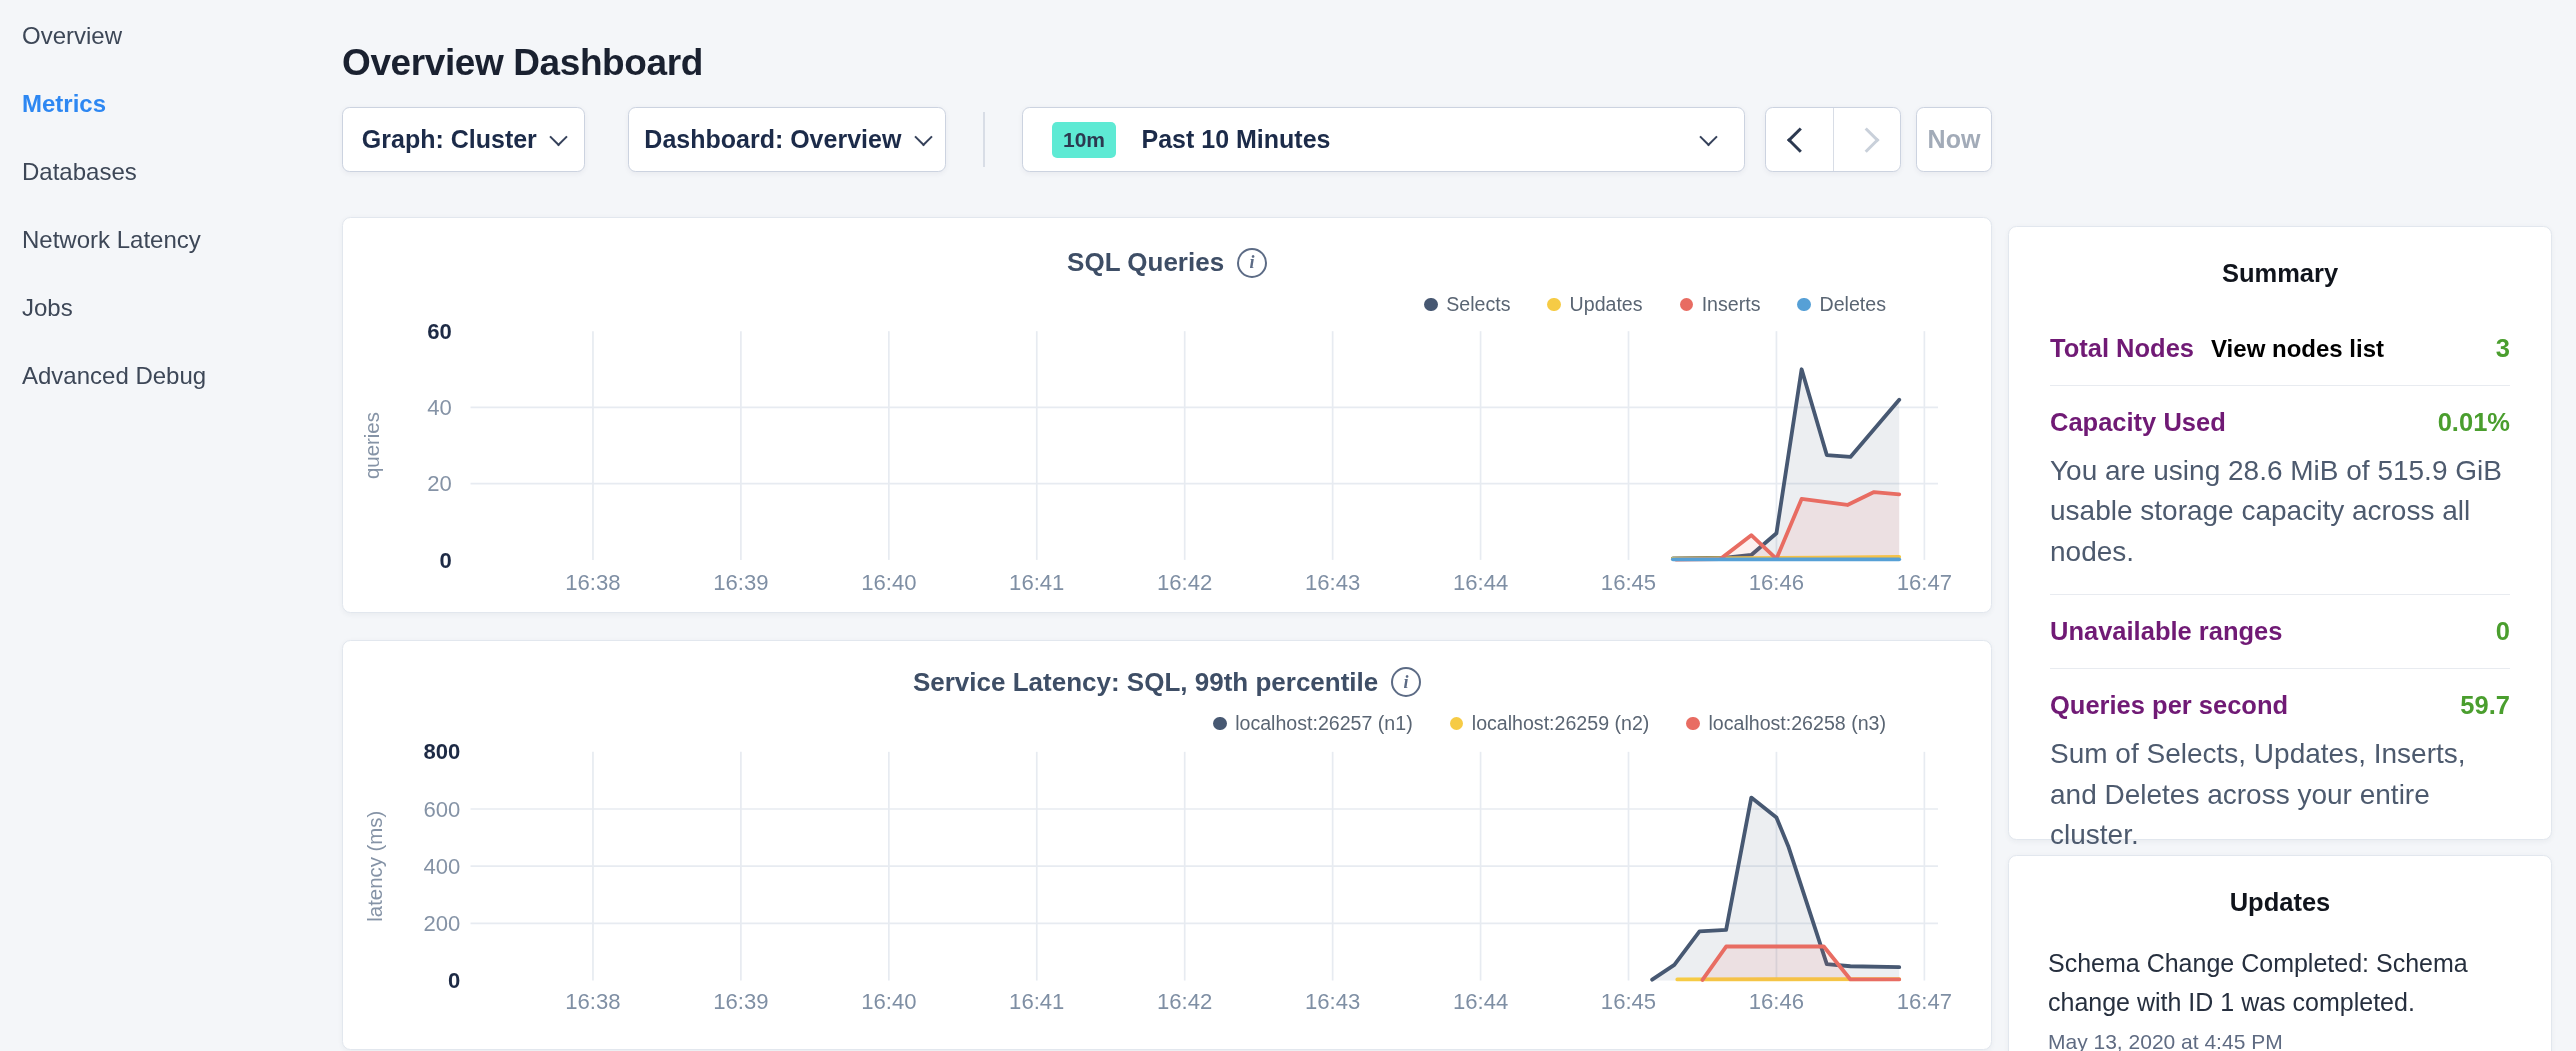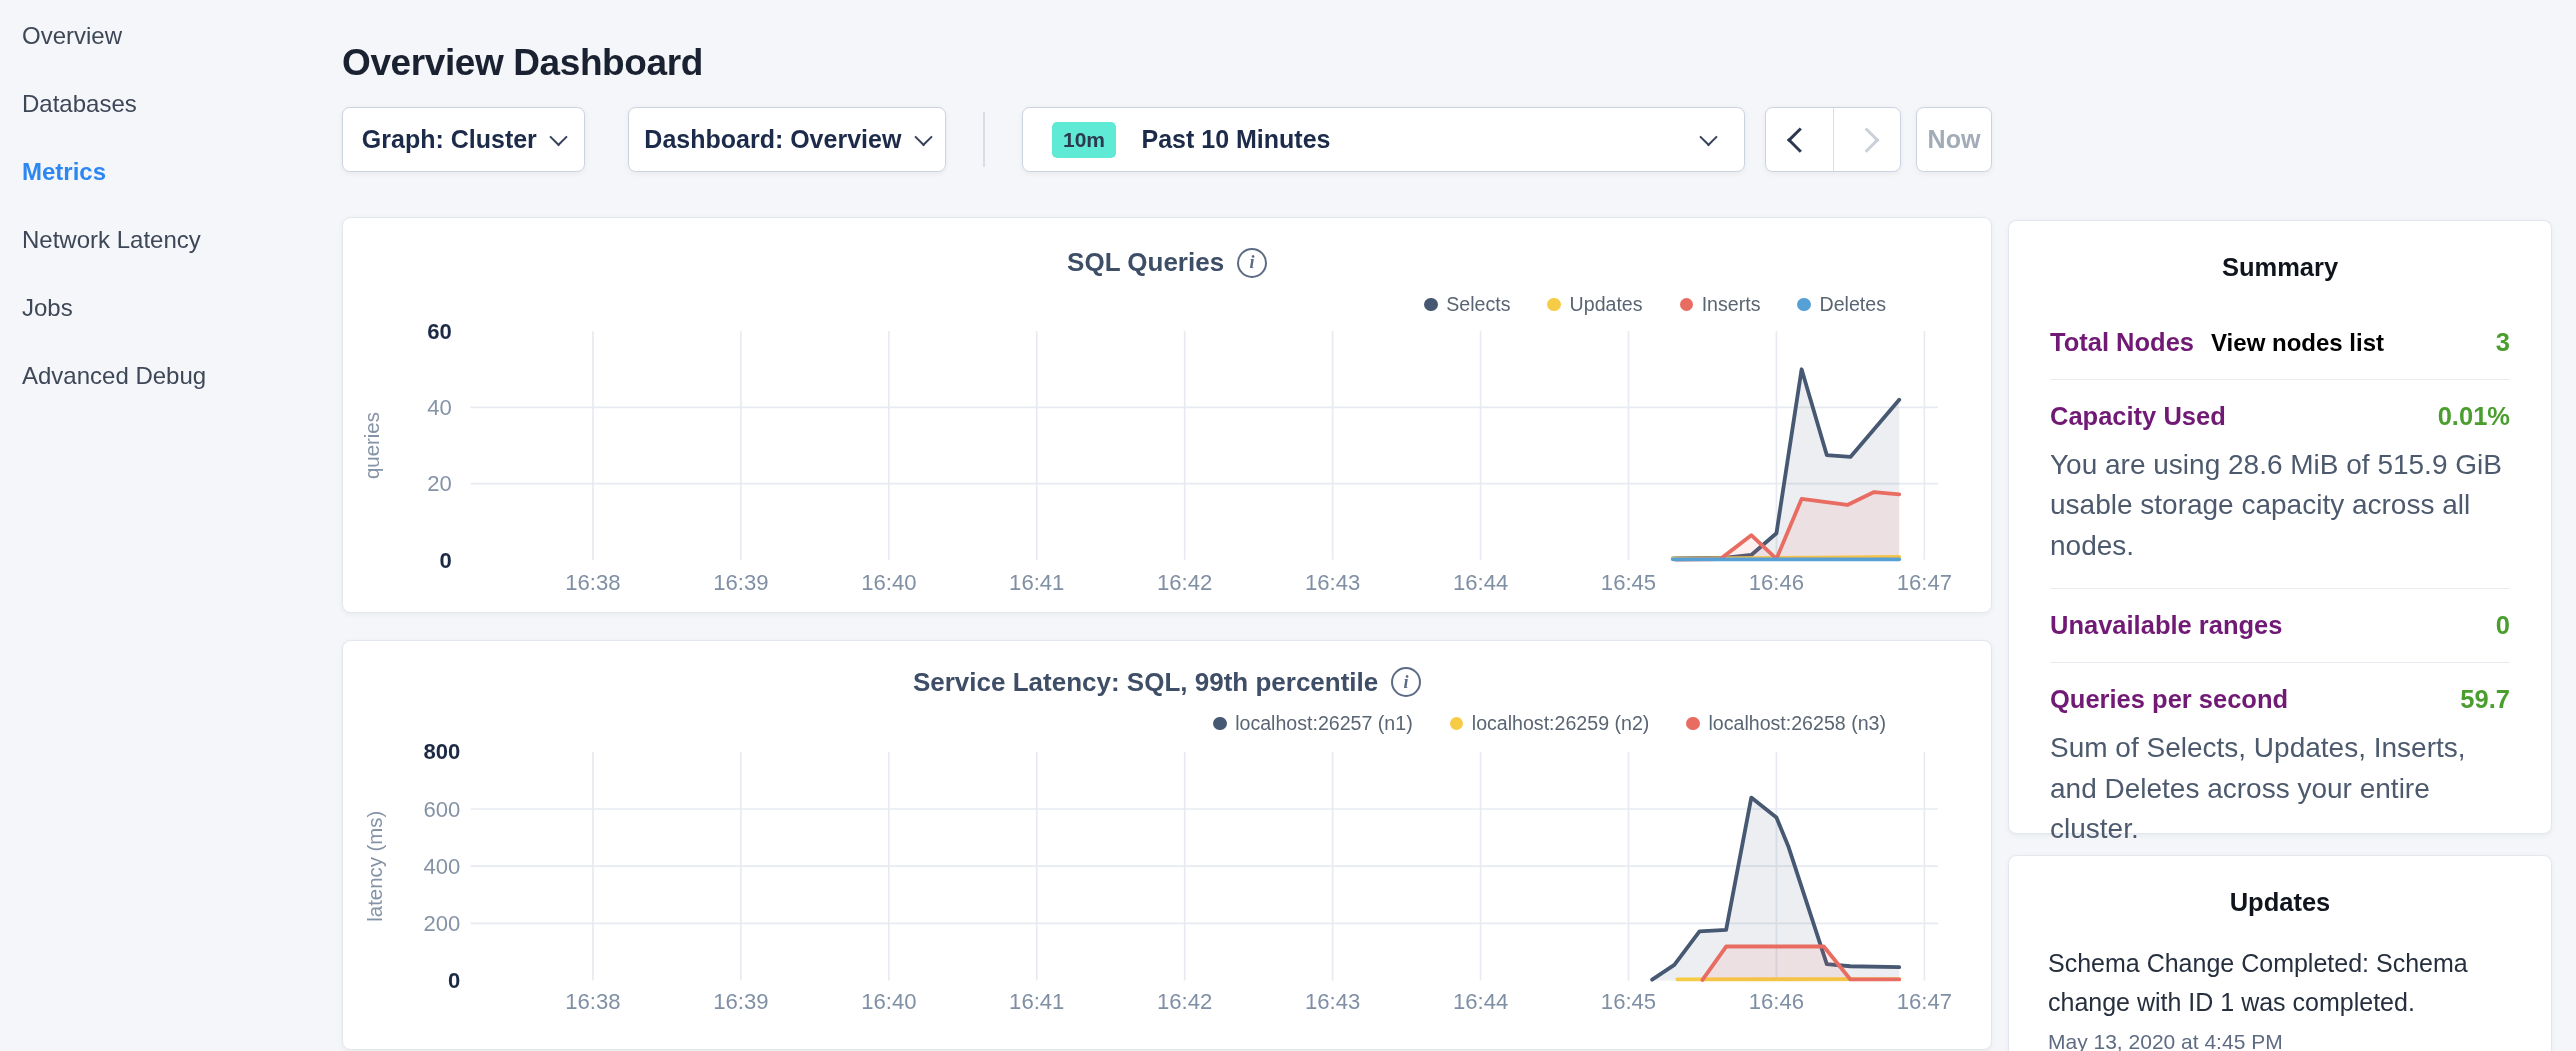--- a/index.html
+++ b/index.html
@@ -46,21 +46,21 @@
     font-size:18px;font-weight:700;display:inline-flex;align-items:center;justify-content:center;cursor:pointer;
     font-family:"Liberation Serif","DejaVu Serif",serif;font-style:italic;}
   .legend{position:absolute;display:flex;gap:37px;}
   .chart-card-1 .legend{top:75px;right:105px;}
   .chart-card-2 .legend{top:71px;right:105px;}
   .legend-item{display:flex;align-items:center;gap:8.5px;}
   .legend-dot{width:13.6px;height:13.6px;border-radius:50%;display:inline-block;}
   .legend-label{font-size:19.6px;color:#5a6573;}
   .chart-svg{position:absolute;left:0;top:0;}
   
-  .summary-card{left:2008px;top:220px;width:544px;height:614px;padding:0 41px;}
+  .summary-card{left:2008px;top:226px;width:544px;height:614px;padding:0 41px;}
   .events-card{left:2008px;top:855px;width:544px;height:281px;padding:0 39px;}
   .panel-title{margin-top:32px;text-align:center;font-size:25.5px;font-weight:700;color:#10141c;}
   .srow{padding:22px 0;}
   .srow-head{display:flex;align-items:baseline;}
   .srow-label{font-size:25.5px;font-weight:700;color:#701a75;white-space:nowrap;}
   .srow-link{font-size:24px;font-weight:700;color:#000000;margin-left:17px;text-decoration:none;cursor:pointer;white-space:nowrap;}
   .srow-value{margin-left:auto;font-size:25.5px;font-weight:700;color:#4a9e2e;white-space:nowrap;}
   .srow-desc{margin:13.6px 0 0 0;font-size:28px;line-height:1.45;color:#4d5a6e;}
   .sdivider{height:0;border:none;border-top:1.7px solid #e8ebf0;margin:0;}
   .summary-body{margin-top:24px;}
@@ -68,22 +68,22 @@
   .event-text{font-size:25px;line-height:1.55;color:#262f3e;}
   .event-time{margin-top:8.5px;font-size:21px;color:#5f6b82;}
 </style>
 </head>
 <body>
 
 <div class="screen">
 
   <nav class="sidebar">
       <div class="side-item">Overview</div>
+      <div class="side-item active">Metrics</div>
       <div class="side-item">Databases</div>
-      <div class="side-item active">Metrics</div>
       <div class="side-item">Network Latency</div>
       <div class="side-item">Jobs</div>
       <div class="side-item">Advanced Debug</div>
     </nav>
 
   <h1 class="page-title">Overview Dashboard</h1>
 
   <div class="btn-box dd-graph">
     <span class="btn-label">Graph: Cluster</span>
     <span class="chev"></span>

